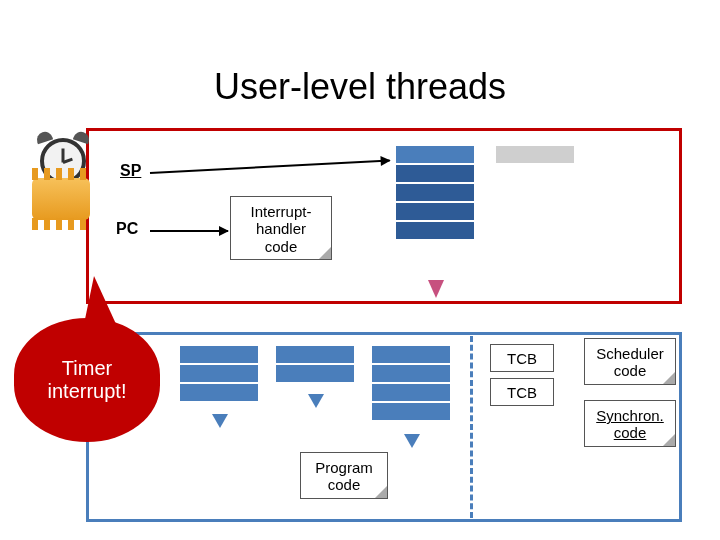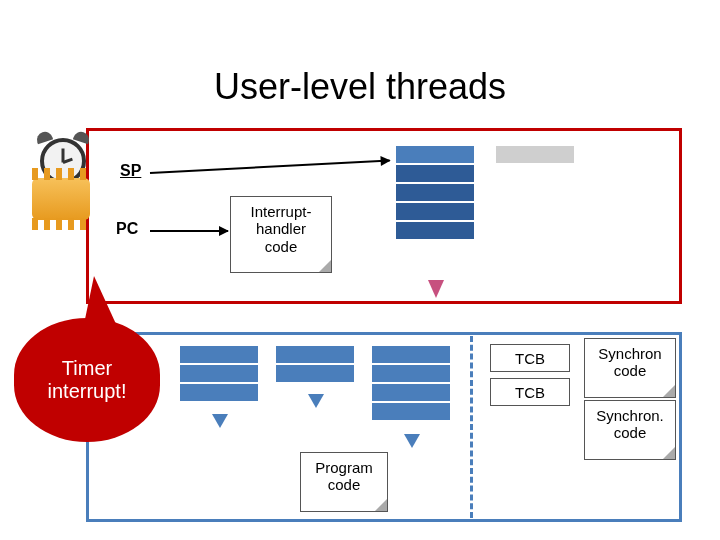--- a/index.html
+++ b/index.html
@@ -118,21 +118,21 @@
   }
 
   
   .note {
     position:absolute;
     background:#fff;
     border:1px solid #555;
     font-size:15px;
     text-align:center;
     line-height:1.15;
-    padding:6px 8px 17px;
+    padding:6px 8px 4px;
   }
   .note::after{ 
     content:"";
     position:absolute;
     right:0; bottom:0;
     width:0; height:0;
     border-right:12px solid #aaa;
     border-top:12px solid transparent;
   }
 
@@ -186,21 +186,21 @@
     top:-42px; left:70px;
     width:0;height:0;
     border-bottom:48px solid #c00000;
     border-left:10px solid transparent;
     border-right:22px solid transparent;
   }
 
   
   .tcb {
     position:absolute;
-    width:80px; height:28px;
+    width:64px; height:28px;
     border:1px solid #555;
     background:#fff;
     font-size:15px;
     display:flex;
     align-items:center;
     justify-content:center;
   }
 
   
   .dashdiv {
@@ -269,24 +269,24 @@
   <div class="seg"></div>
 </div>
 <div class="down-arrow-tip" style="left:404px; top:434px; border-top:14px solid #4a7ebb;"></div>
 
 <div class="dashdiv" style="left:470px; top:336px; height:182px;"></div>
 
 <div class="tcb" style="left:490px; top:344px;">TCB</div>
 <div class="tcb" style="left:490px; top:378px;">TCB</div>
 
 <div class="note" style="left:584px; top:338px; width:92px;">
-  <span style="white-space:pre-line; display:block;">Synchron
-code</span>
-</div>
-<div class="note" style="left:584px; top:400px; width:92px;">
+  <span style="white-space:pre-line; display:block;">Scheduler
+code</span>
+</div>
+<div class="note" style="left:584px; top:400px; width:92px;text-decoration:underline;">
   <span style="white-space:pre-line; display:block;">Synchron.
 code</span>
 </div>
 
 <div class="note" style="left:300px; top:452px; width:88px;">
   <span style="white-space:pre-line; display:block;">Program
 code</span>
 </div>
 
 <div class="balloon">

